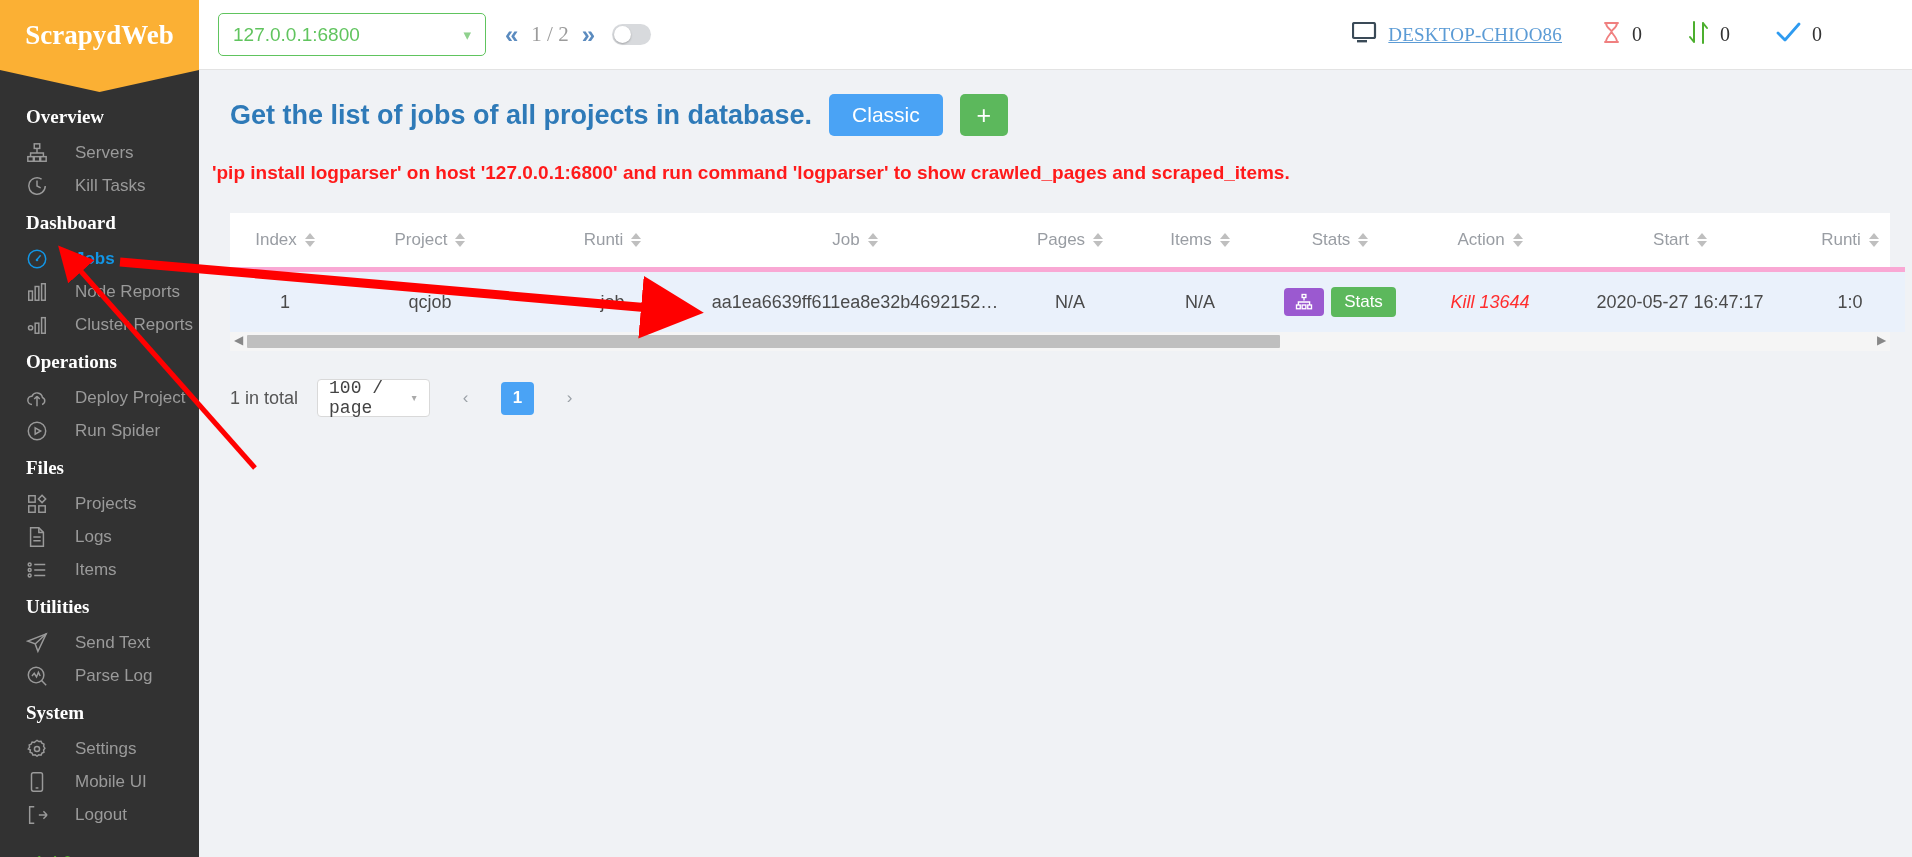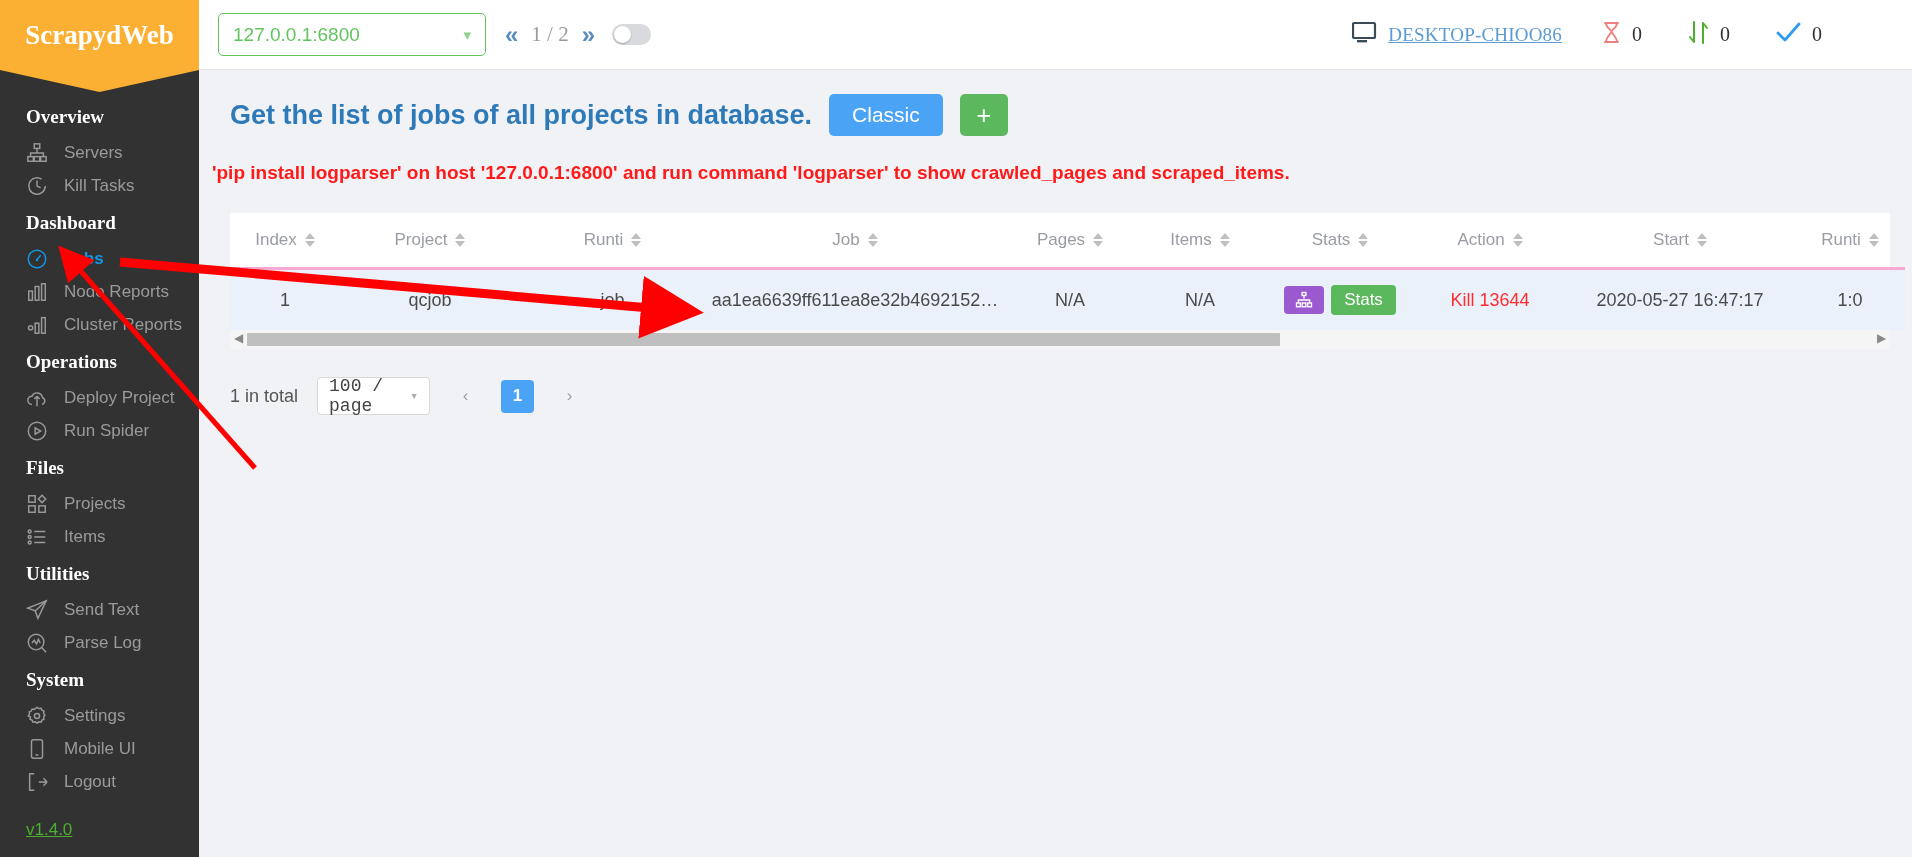--- a/index.html
+++ b/index.html
@@ -32,21 +32,21 @@
     height: 22px; background: #fbb034;
     clip-path: polygon(0 0, 100% 0, 50% 100%);
   }
   .nav-scroll { padding-top: 26px; }
   .nav-head {
     color: #ffffff; font-family: "Liberation Serif", serif;
     font-weight: 700; font-size: 19px;
     padding: 10px 0 8px 26px;
   }
   .nav-item {
-    display: flex; align-items: center; gap: 16px;
+    display: flex; align-items: center; gap: 27px;
     padding: 4px 0 4px 26px; height: 33px;
     color: #9a9a9a; font-size: 17px; cursor: pointer;
     text-decoration: none;
   }
   .nav-item .ic { width: 22px; height: 22px; display: block; flex: 0 0 22px; }
   .nav-item.active { color: #1296e6; font-weight: 700; }
   .nav-item.active .ic svg { stroke: #1296e6; }
   .ic svg { stroke: #9a9a9a; fill: none; stroke-width: 1.6; }
   #version {
     margin: 22px 0 0 26px; color: #4caf2e; font-size: 17px;
@@ -116,21 +116,21 @@
     padding-left: 13px; margin-bottom: 29px;
   }
 
   
   #table-card {
     margin: 0 22px 0 31px; background: #ffffff;
   }
   table { border-collapse: collapse; width: 100%; table-layout: fixed; }
   thead th {
     font-weight: 400; color: #999da3; font-size: 17px;
-    padding: 17px 8px; border-bottom: 3px solid #f9a8d4; text-align: center;
+    padding: 17px 8px; border-bottom: 5px solid #f9a8d4; text-align: center;
     white-space: nowrap;
   }
   thead th .th-in { display: inline-flex; align-items: center; gap: 8px; }
   .sorter { display: inline-flex; flex-direction: column; gap: 2px; }
   .sorter i {
     display: block; width: 0; height: 0;
     border-left: 5px solid transparent; border-right: 5px solid transparent;
   }
   .sorter i.up { border-bottom: 6px solid #bfbfbf; }
   .sorter i.dn { border-top: 6px solid #bfbfbf; }
@@ -141,21 +141,21 @@
   }
   .badge-stats {
     display: inline-block; background: #5cb85c; color: #fff;
     border-radius: 4px; padding: 5px 13px; font-size: 17px; cursor: pointer;
   }
   .badge-icon {
     display: inline-flex; align-items: center; justify-content: center;
     background: #9b59d0; border-radius: 4px; width: 40px; height: 28px;
     margin-right: 7px; vertical-align: middle; cursor: pointer;
   }
-  .kill-link { color: #ff2d2d; cursor: pointer; }
+  .kill-link { color: #ff2d2d; cursor: pointer; font-style: italic; }
   .c-idx{width:110px}.c-proj{width:180px}.c-spider{width:185px}.c-job{width:300px}
   .c-pages{width:130px}.c-items{width:130px}.c-stats{width:150px}
   .c-action{width:150px}.c-start{width:230px}.c-run{width:110px}
 
   
   #hscroll {
     margin: 0 22px 0 31px; height: 19px; background: #f5f5f5;
     display: flex; align-items: center; position: relative;
   }
   #hscroll .thumb {
@@ -261,20 +261,27 @@
         </a>
         <div class="nav-head">Files</div>
         <a class="nav-item">
           <span class="ic"><svg viewBox="0 0 24 24">
               <rect x="3" y="3" width="7" height="7"></rect>
               <path d="M17.5 2.5l4 4-4 4-4-4z"></path>
               <rect x="3" y="14" width="7" height="7"></rect>
               <rect x="14" y="14" width="7" height="7"></rect>
             </svg></span>
           <span>Projects</span>
+        </a>
+        <a class="nav-item">
+          <span class="ic"><svg viewBox="0 0 24 24">
+              <path d="M5 2h9l5 5v15H5z"></path>
+              <path d="M14 2v5h5M8 12h8M8 16h8"></path>
+            </svg></span>
+          <span>Logs</span>
         </a>
         <a class="nav-item">
           <span class="ic"><svg viewBox="0 0 24 24">
               <circle cx="4" cy="6" r="1.6"></circle>
               <circle cx="4" cy="12" r="1.6"></circle>
               <circle cx="4" cy="18" r="1.6"></circle>
               <path d="M9 6h12M9 12h12M9 18h12"></path>
             </svg></span>
           <span>Items</span>
         </a>

